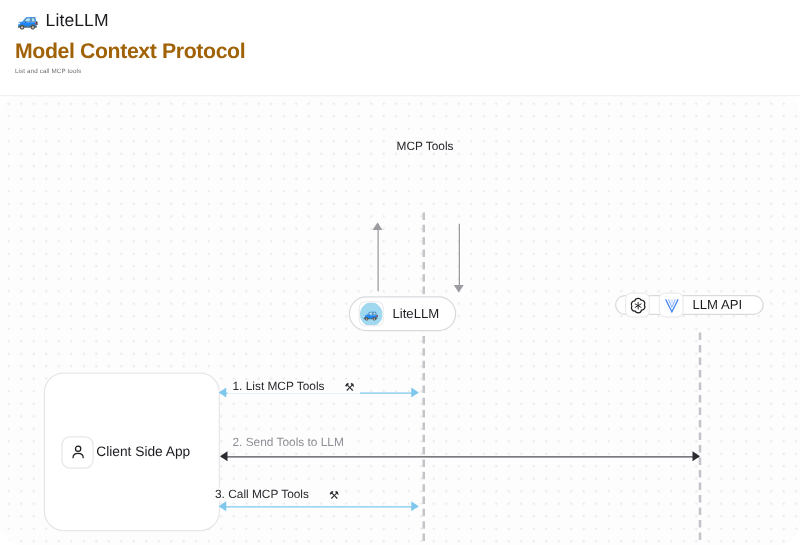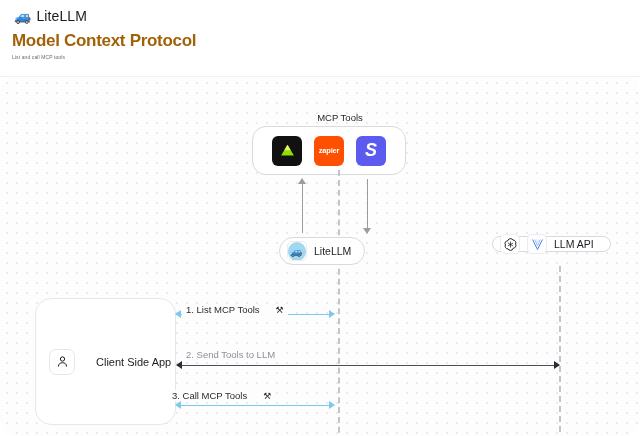--- a/index.html
+++ b/index.html
@@ -101,21 +101,21 @@
   .lifeline {
     position: absolute; width: 0; border-left: 2px dashed #c3c4c9;
   }
   .lifeline-litellm { left: 338px; top: 94px; height: 332px; }
   .lifeline-llmapi  { left: 559px; top: 190px; height: 236px; }
 
   
   .client-panel {
     position: absolute; left: 35px; top: 222px; width: 141px; height: 127px;
     background: #ffffff; border: 1px solid #e6e7ea; border-radius: 16px;
-    display: flex; align-items: center; gap: 21px; padding-left: 13px;
+    display: flex; align-items: center; gap: 2px; padding-left: 13px;
   }
   .client-icon-box {
     width: 26px; height: 26px; border-radius: 7px;
     border: 1px solid #e6e7ea; background: #ffffff;
     display: flex; align-items: center; justify-content: center;
   }
   .client-label { font-size: 11px; color: #1c1d21; }
 
   
   .h-arrow { position: absolute; height: 10px; }
@@ -161,34 +161,20 @@
     <span class="brand-logo">🚙</span>
     <span class="brand-name">LiteLLM</span>
   </div>
   <div class="page-title">Model Context Protocol</div>
   <div class="page-subtitle">List and call MCP tools</div>
 
   <div class="canvas">
     <div class="canvas-topline"></div>
 
     <div class="mcp-title">MCP Tools</div>
-    <div class="mcp-box">
-      <div class="tool-icon tool-supabase">
-        <svg width="17" height="17" viewBox="0 0 24 24" aria-hidden="true">
-          <polygon points="12,4 21,19 3,19" fill="#8fe000"></polygon>
-          <polygon points="12,4 16.5,11.5 7.5,11.5" fill="#e8f56a"></polygon>
-        </svg>
-      </div>
-      <div class="tool-icon tool-zapier">
-        <span>zapier</span>
-      </div>
-      <div class="tool-icon tool-slack">
-        <span>S</span>
-      </div>
-    </div>
 
     <div class="v-arrow up" style="left:297px; top:103px; height:54px;">
       <div class="shaft"></div>
       <div class="head"></div>
     </div>
     <div class="v-arrow down" style="left:362px; top:103px; height:54px;">
       <div class="shaft"></div>
       <div class="head"></div>
     </div>
 

